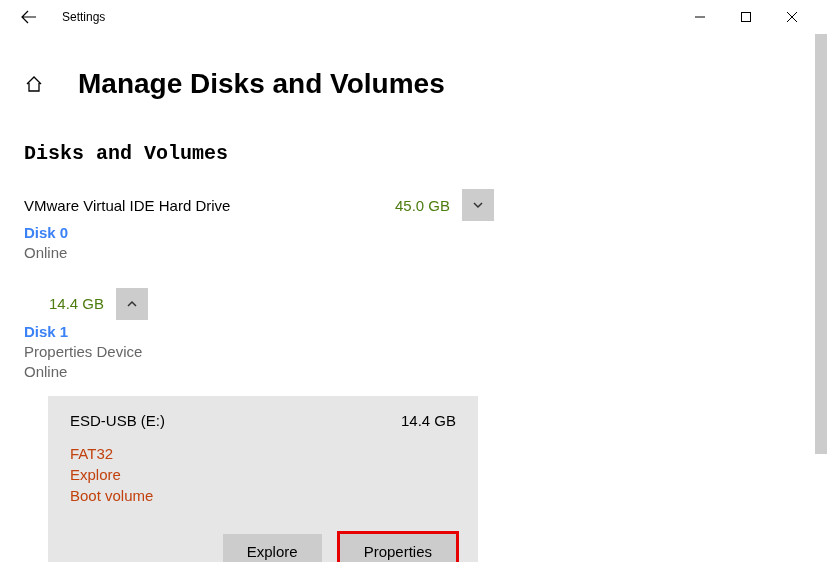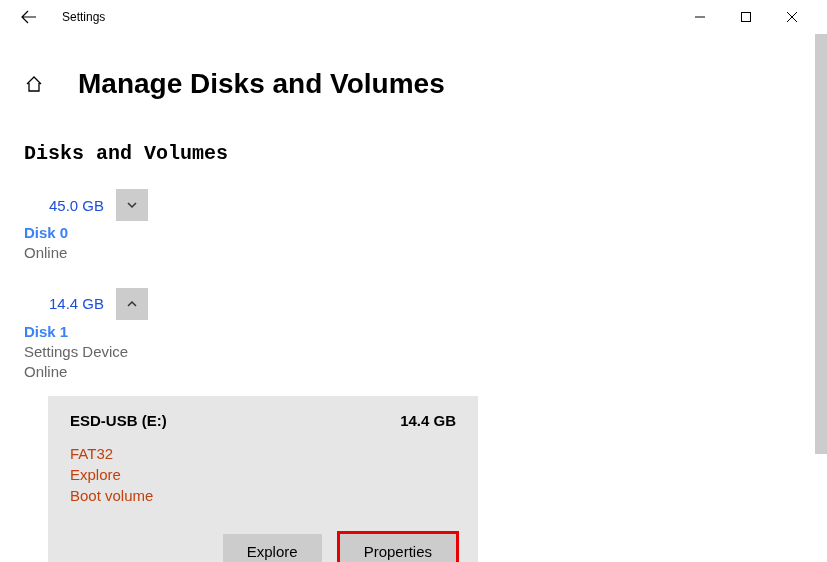--- a/index.html
+++ b/index.html
@@ -62,40 +62,39 @@
   }
   .disk-block {
     margin-bottom: 24px;
   }
   .disk-row {
     display: flex;
     align-items: center;
     width: 470px;
   }
   .disk-name { flex: 1; font-size: 15px; color: #000; }
-  .disk-size { width: 80px; text-align: right; font-size: 15px; color: #1d4ed8; margin-right: 12px; }
+  .disk-size { width: 80px; text-align: right; font-size: 15px; color: #4d7c0f; margin-right: 12px; }
   .chevron-btn {
     width: 32px; height: 32px;
     background: #ccc;
     display: flex; align-items: center; justify-content: center;
     cursor: pointer;
   }
   .disk-meta { font-size: 15px; margin-top: 2px; line-height: 1.35; }
   .disk-meta .id { font-weight: 600; color: #3b82f6; }
   .disk-meta .sub { color: #666; }
   .vol-panel {
     background: #e6e6e6;
     width: 430px;
     margin-left: 24px;
     margin-top: 14px;
     padding: 16px 22px 18px 22px;
   }
   .vol-row {
     display: flex;
-    font-weight: bold;
   }
   .vol-name { flex: 1; font-size: 15px; color: #000; }
   .vol-size { font-size: 15px; color: #000; }
   .vol-meta { color: #c2410c; font-size: 15px; line-height: 1.4; margin-top: 14px; }
   .btn-row {
     display: flex;
     justify-content: flex-end;
     gap: 18px;
     margin-top: 28px;
   }
@@ -169,20 +168,21 @@
       </svg>
   </div>
   <h1>Manage Disks and Volumes</h1>
 </div>
 
 <div class="content">
   <h2 class="section-title">Disks and Volumes</h2>
 
   <div class="disk-block">
     <div class="disk-row">
+      <div class="disk-name">VMware Virtual IDE Hard Drive</div>
       <div class="disk-size">45.0 GB</div>
       <div class="chevron-btn">
         <svg width="14" height="14" viewBox="0 0 14 14">
             <path d="M3 5 L7 9 L11 5" stroke="#333" stroke-width="1.5" fill="none"></path>
           </svg>
       </div>
     </div>
     <div class="disk-meta">
       <div class="id">Disk 0</div>
       <div class="sub">Online</div>
@@ -193,21 +193,21 @@
     <div class="disk-row">
       <div class="disk-size">14.4 GB</div>
       <div class="chevron-btn">
         <svg width="14" height="14" viewBox="0 0 14 14">
             <path d="M3 9 L7 5 L11 9" stroke="#333" stroke-width="1.5" fill="none"></path>
           </svg>
       </div>
     </div>
     <div class="disk-meta">
       <div class="id">Disk 1</div>
-      <div class="sub">Settings Device</div>
+      <div class="sub">Properties Device</div>
       <div class="sub">Online</div>
     </div>
 
     <div class="vol-panel">
       <div class="vol-row">
         <div class="vol-name">ESD-USB (E:)</div>
         <div class="vol-size">14.4 GB</div>
       </div>
       <div class="vol-meta">
         <div>FAT32</div>

